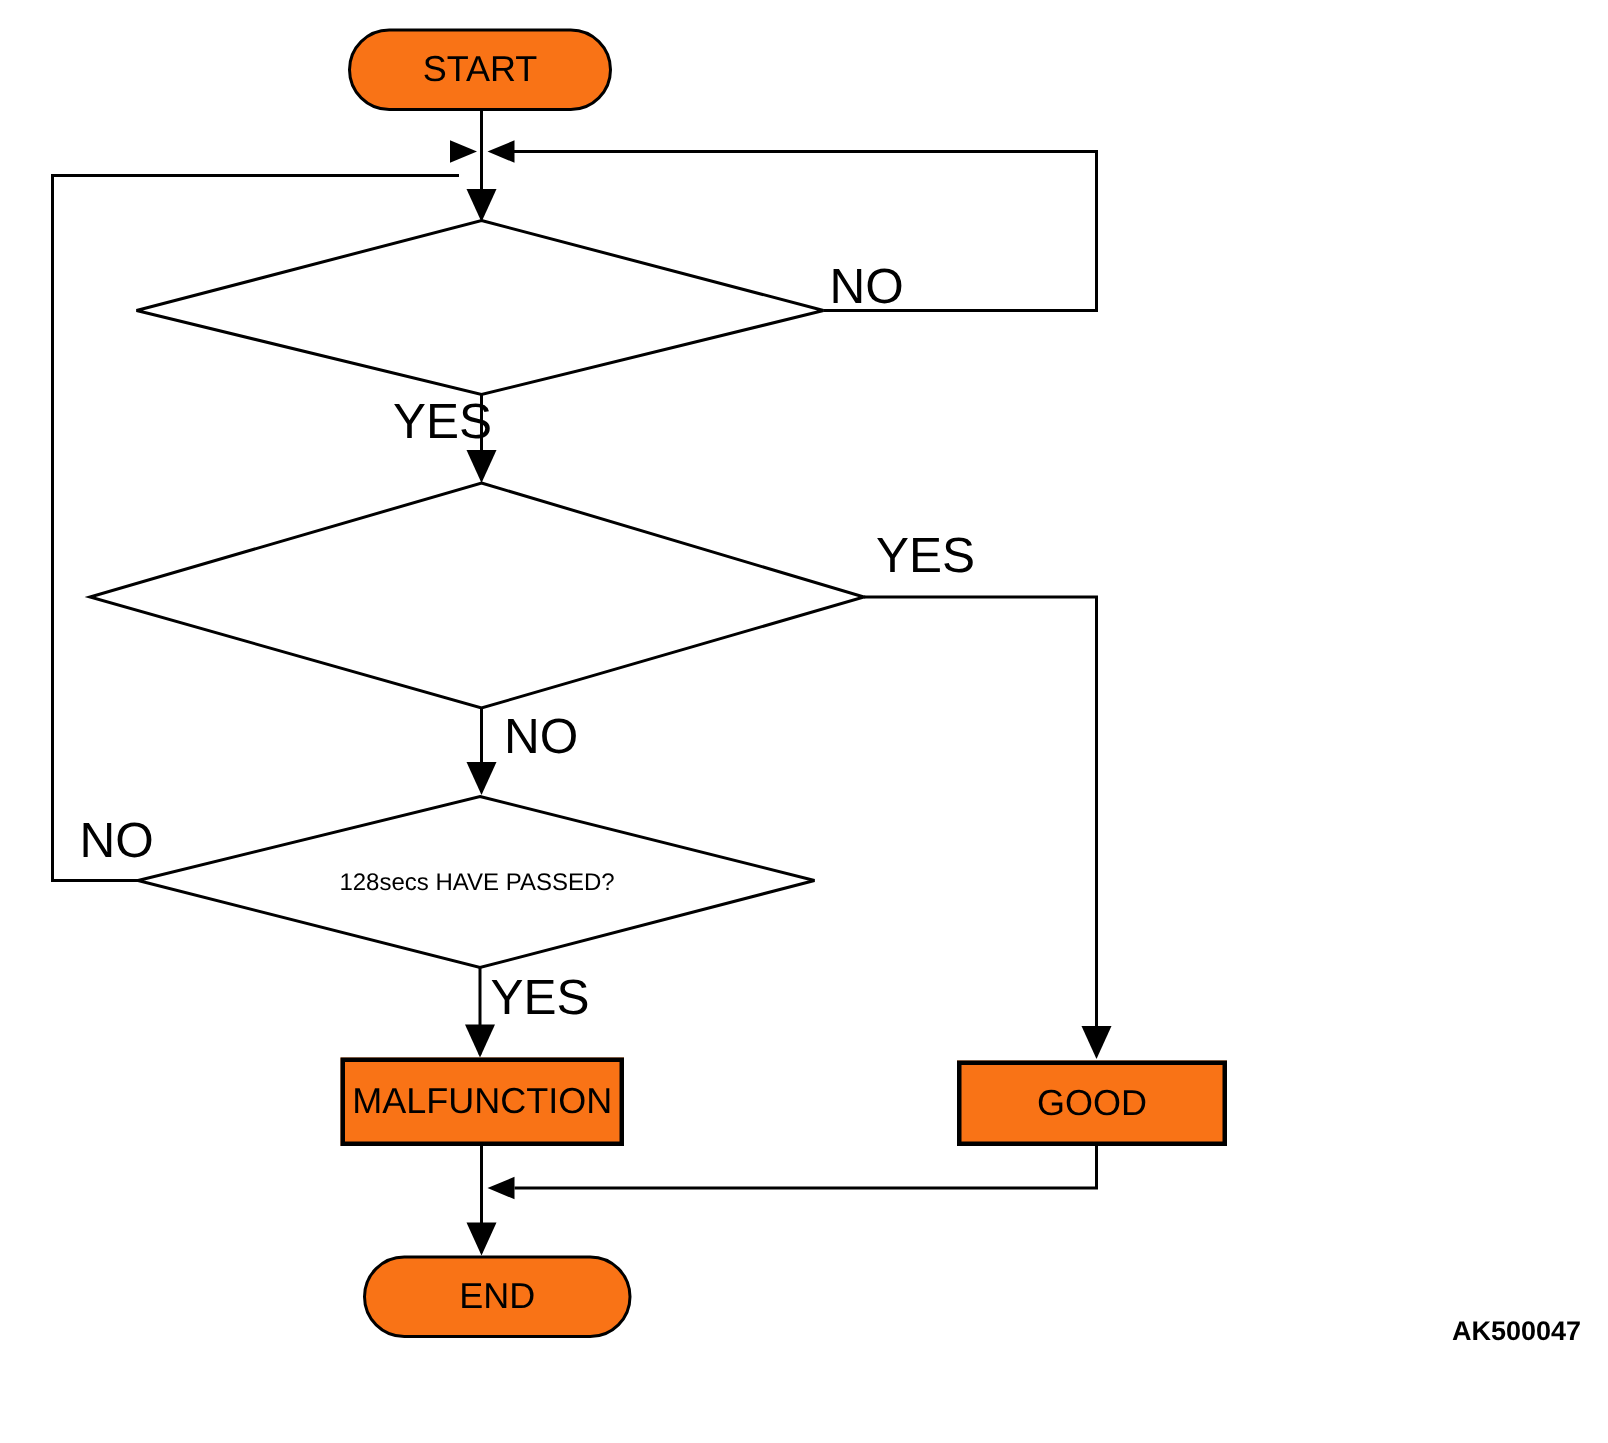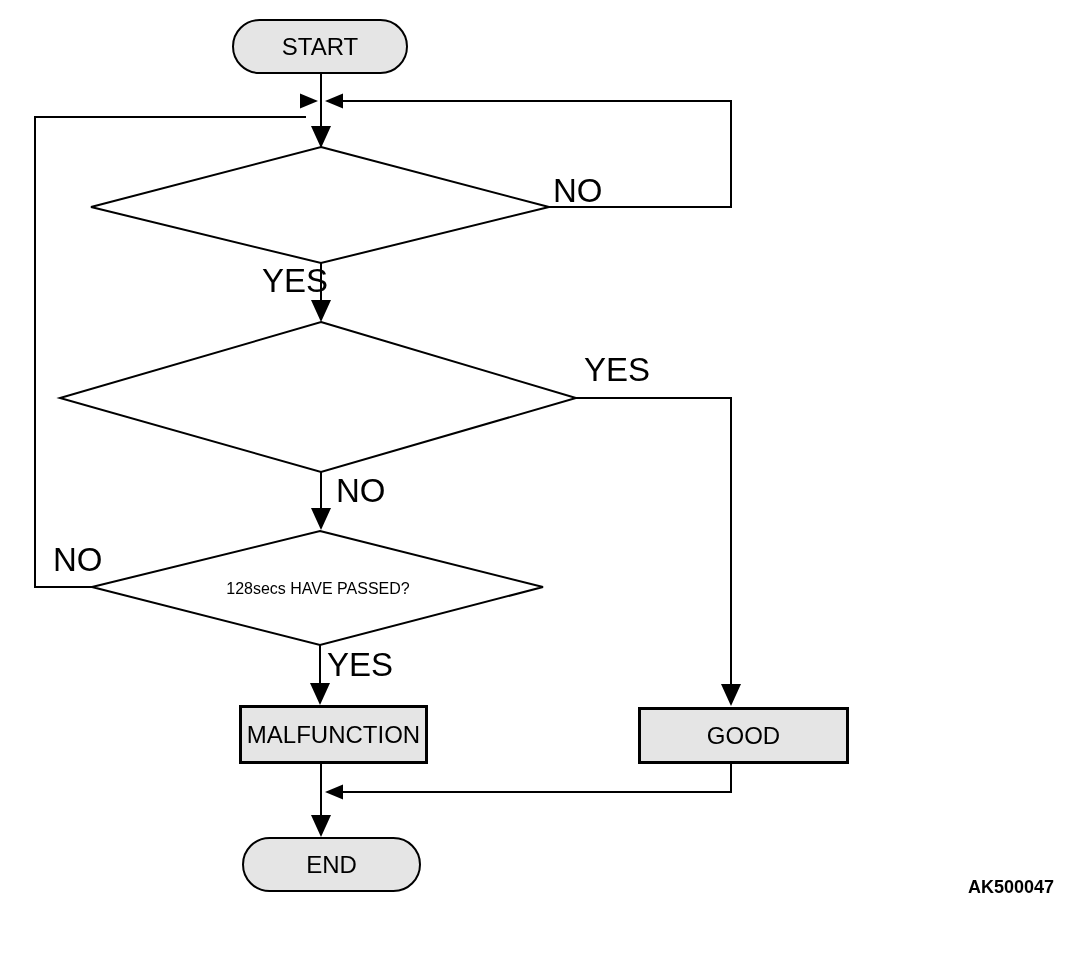--- a/index.html
+++ b/index.html
@@ -12,21 +12,21 @@
     color: #000000;
     overflow: hidden;
   }
   .stage svg { position: absolute; left: 0; top: 0; }
   .ln { fill: none; stroke: #000000; stroke-width: 2; }
   .dm { fill: #ffffff; stroke: #000000; stroke-width: 2; }
   .ah { fill: #000000; stroke: none; }
   .node {
     position: absolute;
     box-sizing: border-box;
-    background: #e5e5e5;
+    background: #f97316;
     border: 2px solid #000000;
     display: flex;
     align-items: center;
     justify-content: center;
     font-size: 24px;
     white-space: nowrap;
   }
   .pill { border-radius: 28px; }
   .proc { border-width: 3px; }
   .dlabel {
@@ -78,25 +78,25 @@
 
     <polygon class="dm" points="321,147 549,207 321,263 91,207"></polygon>
     <polygon class="dm" points="321,322 576,398 321,472 60,398"></polygon>
     <polygon class="dm" points="320,531 543,587 320,645 92,587"></polygon>
   </svg>
 
   <div class="node pill" style="left:232px; top:19px; width:176px; height:55px;">
     <span>START</span>
   </div>
 
-  <div class="node proc" style="left:227px; top:705px; width:189px; height:59px;margin-left:12px;">
+  <div class="node proc" style="left:227px; top:705px; width:189px; height:59px;">
     <span>MALFUNCTION</span>
   </div>
 
-  <div class="node proc" style="left:638px; top:707px; width:211px; height:57px;">
+  <div class="node proc" style="left:638px; top:707px; width:180px; height:57px;">
     <span>GOOD</span>
   </div>
 
   <div class="node pill" style="left:242px; top:837px; width:179px; height:55px;">
     <span>END</span>
   </div>
 
 
 
   <div class="dlabel" style="left:318px; top:589px; font-size:16px; line-height:24px;">128secs HAVE PASSED?</div>

